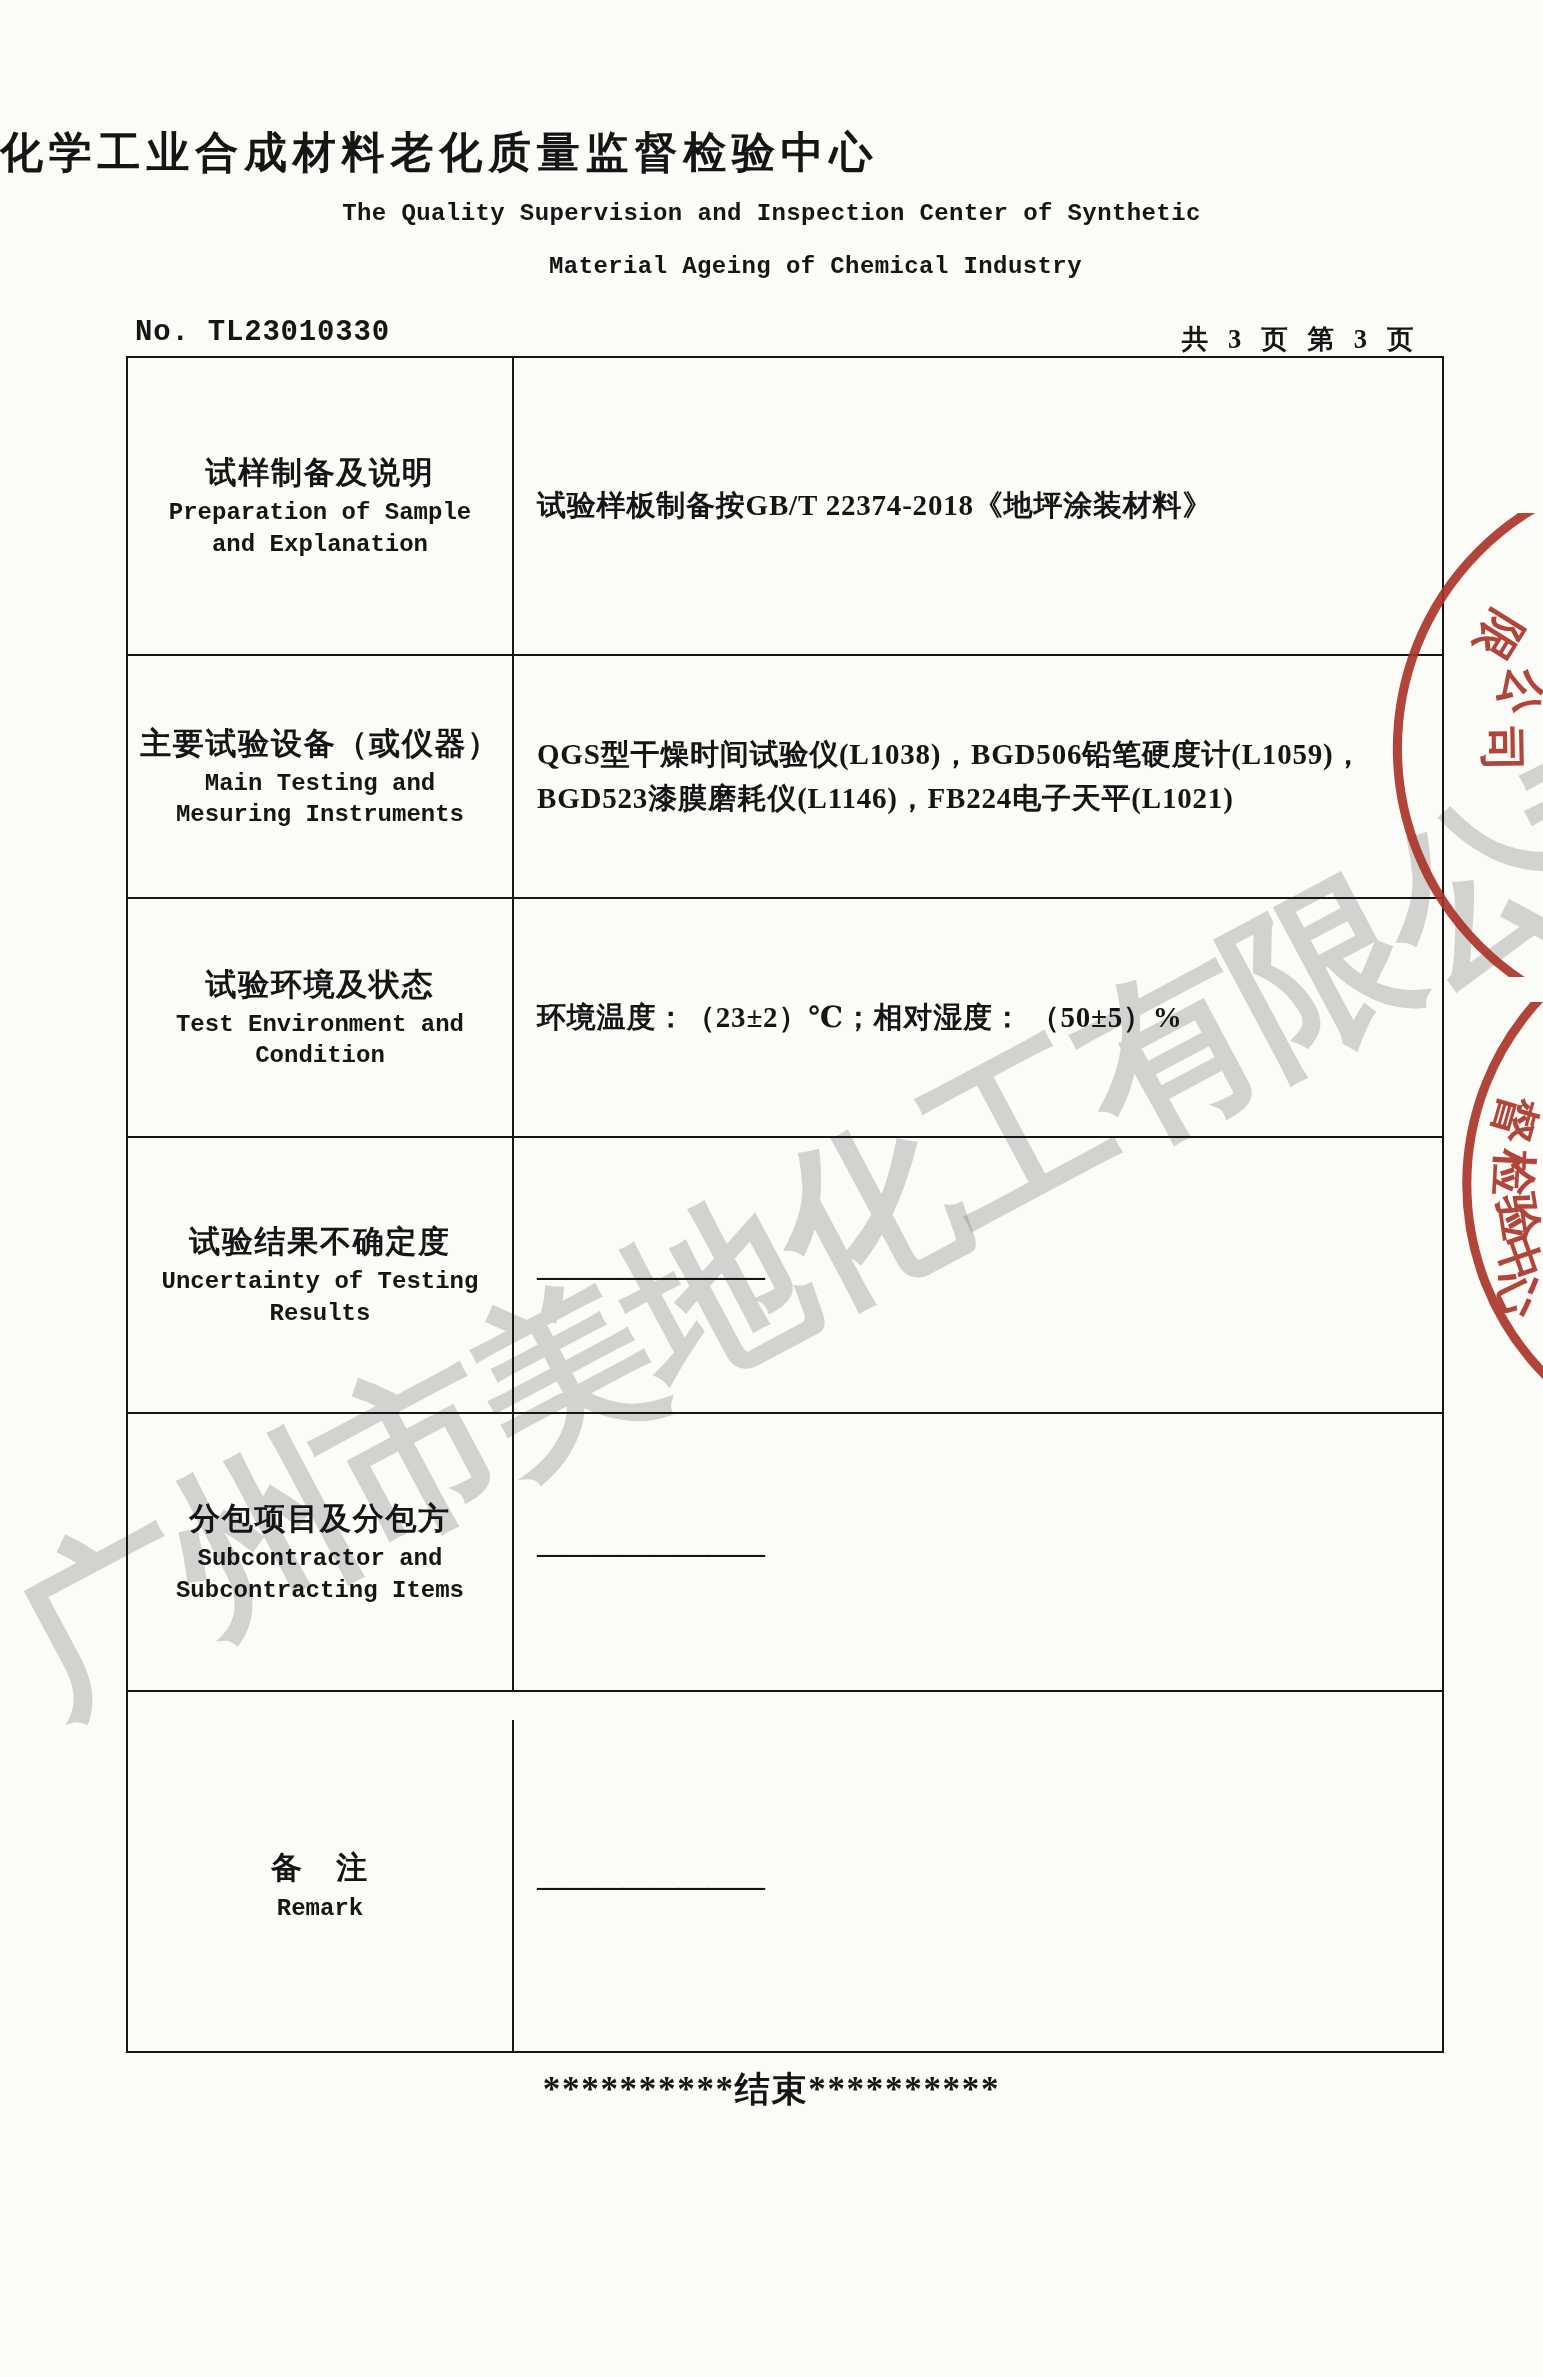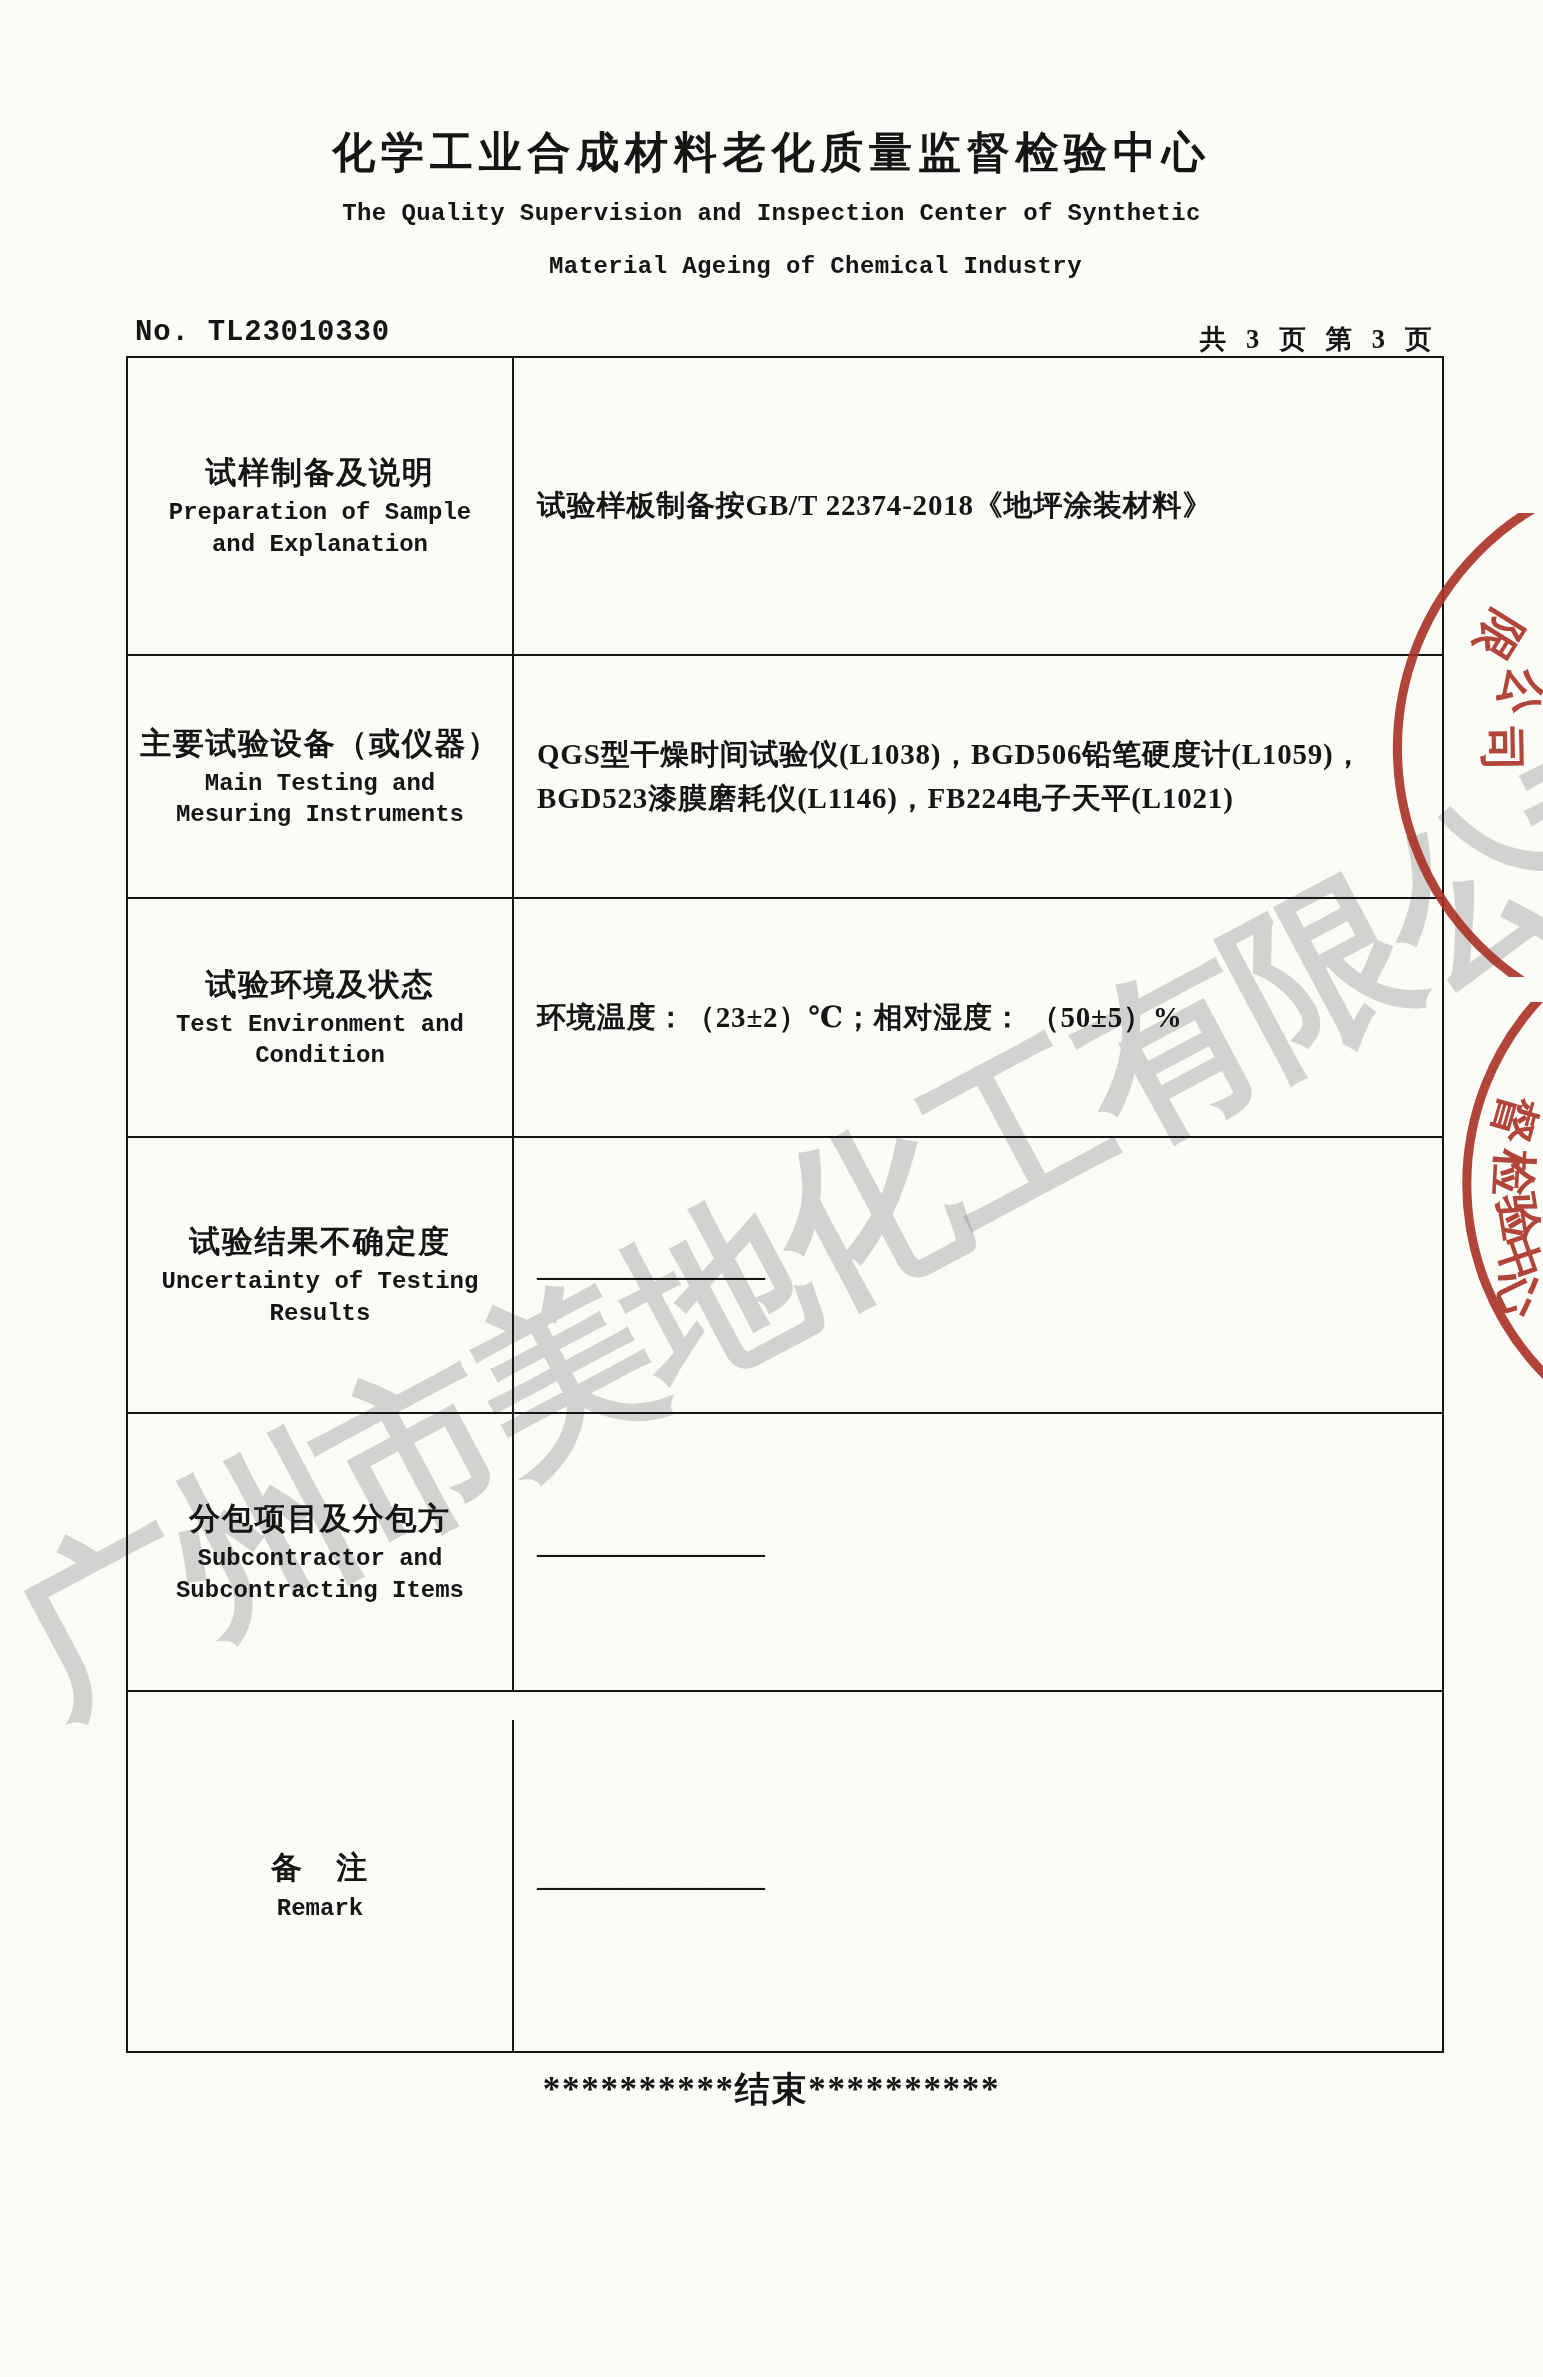--- a/index.html
+++ b/index.html
@@ -14,35 +14,35 @@
   .watermark{
     position:absolute;left:33px;top:1555px;z-index:0;
     font-size:178px;line-height:1.16;font-weight:bold;letter-spacing:-6.6px;
     white-space:nowrap;color:rgba(125,125,125,0.32);
     transform:rotate(-28deg);transform-origin:0 50%;
     pointer-events:none;
   }
 
   
   .title-zh{
-    position:absolute;top:124px;left:0;width:100%;text-align:center;z-index:2;
+    position:absolute;top:124px;left:0;width:100%;z-index:2;
     font-size:43px;font-weight:bold;letter-spacing:5.8px;
   }
   .title-en{
     position:absolute;left:0;width:100%;text-align:center;z-index:2;
     font-weight:bold;font-size:24px;letter-spacing:0.4px;
   }
   .title-en.l1{top:200px;}
   .title-en.l2{top:253px;padding-left:44px;}
   .report-no{
     position:absolute;left:135px;top:316px;z-index:2;
     font-weight:bold;font-size:29px;letter-spacing:0.8px;
   }
   .page-info{
-    position:absolute;right:105px;top:321px;z-index:2;
+    position:absolute;right:123px;top:321px;z-index:2;
     font-weight:bold;font-size:26.5px;letter-spacing:6.6px;
   }
 
   
   .doc-table{
     position:absolute;left:126px;top:356px;width:1318px;height:1697px;z-index:2;
     border:2.5px solid #161616;box-sizing:border-box;
     display:flex;flex-direction:column;
   }
   .row{display:flex;border-bottom:2.5px solid #161616;box-sizing:border-box;flex:0 0 auto;}

